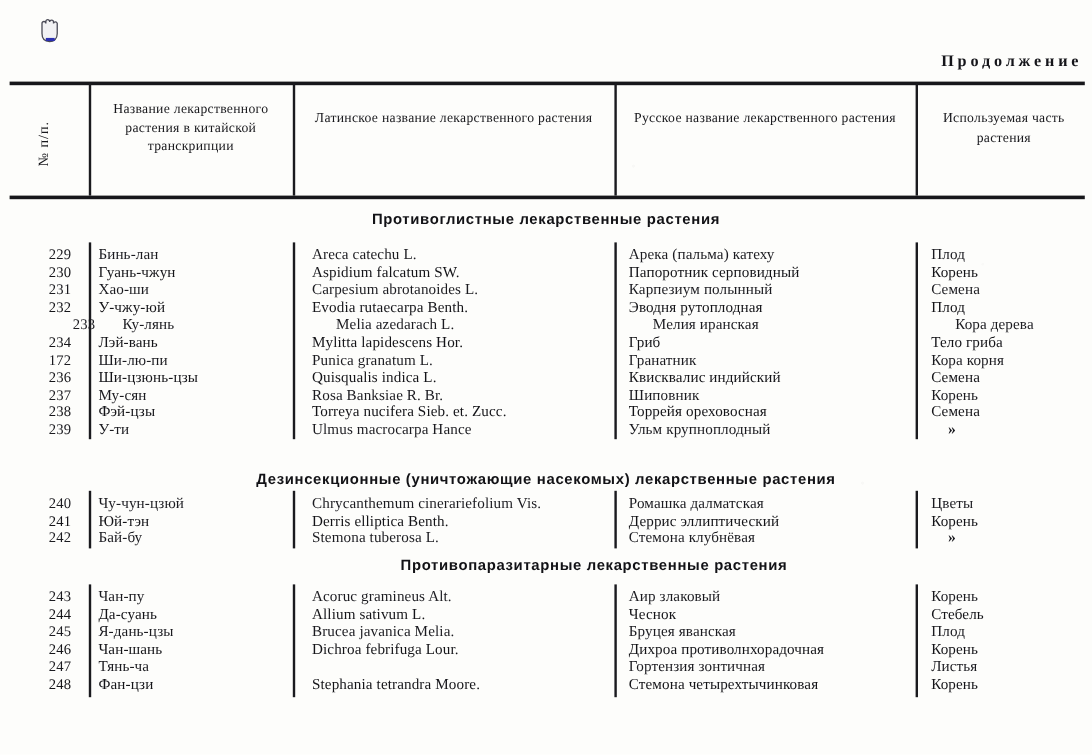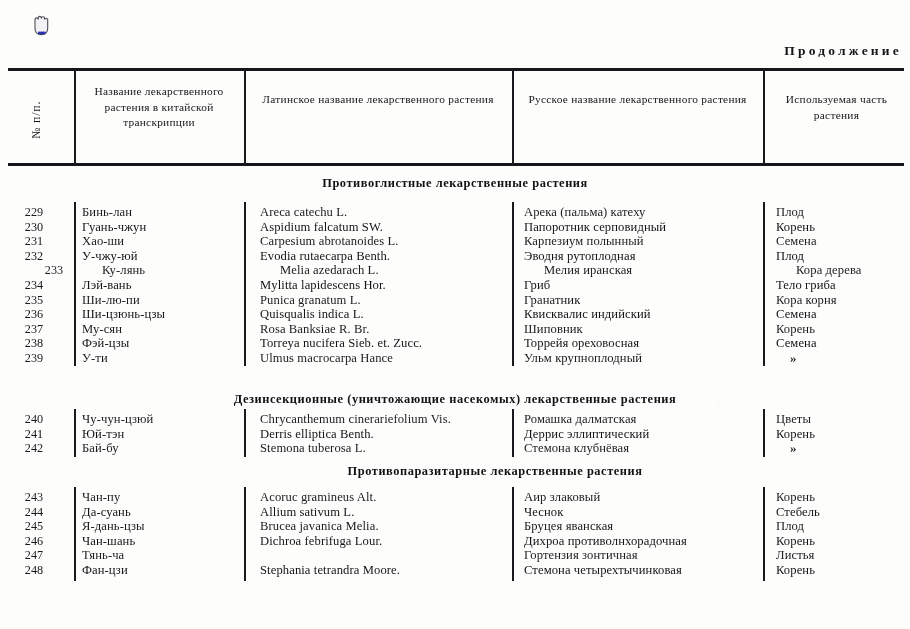--- a/index.html
+++ b/index.html
@@ -110,21 +110,21 @@
   .hdr-russian { left: 514px; top: 92px;  width: 247px; }
   .hdr-part    { left: 765px; top: 92px;  width: 143px; }
 
   
   .section-title {
     position: absolute;
     z-index: 3;
     width: 910px;
     left: 0;
     text-align: center;
-    font-family: Liberation Serif, serif;
+    font-family: Liberation Sans, sans-serif;
     font-size: 12.4px;
     font-weight: bold;
     letter-spacing: .55px;
     color: #121216;
     white-space: nowrap;
   }
 
   
   .row {
     position: absolute;
@@ -136,21 +136,21 @@
   .cell {
     position: absolute;
     top: 0;
     font-family: "Liberation Serif", "DejaVu Serif", serif;
     font-size: 12.6px;
     line-height: 14.6px;
     color: #16161a;
     white-space: nowrap;
     letter-spacing: .1px;
   }
-  .c-num     { left: 0;     width: 68px; text-align: center; font-size: 12.2px; }
+  .c-num     { left: 16px;     width: 68px; text-align: center; font-size: 12.2px; }
   .c-chinese { left: 82px;  width: 158px; }
   .c-latin   { left: 260px; width: 248px; }
   .c-russian { left: 524px; width: 236px; }
   .c-part    { left: 776px; width: 130px; }
 
   .ditto {
     display: inline-block;
     padding-left: 14px;
     font-weight: bold;
     font-size: 13px;
@@ -243,21 +243,21 @@
         <div class="cell c-part">Кора дерева</div>
       </div>
       <div class="row" style="top: 278px;">
         <div class="cell c-num">234</div>
         <div class="cell c-chinese">Лэй-вань</div>
         <div class="cell c-latin">Mylitta lapidescens Hor.</div>
         <div class="cell c-russian">Гриб</div>
         <div class="cell c-part">Тело гриба</div>
       </div>
       <div class="row" style="top: 292.6px;">
-        <div class="cell c-num">235</div>
+        <div class="cell c-num">172</div>
         <div class="cell c-chinese">Ши-лю-пи</div>
         <div class="cell c-latin">Punica granatum L.</div>
         <div class="cell c-russian">Гранатник</div>
         <div class="cell c-part">Кора корня</div>
       </div>
       <div class="row" style="top: 307.2px; padding-left: 37px;">
         <div class="cell c-num">236</div>
         <div class="cell c-chinese">Ши-цзюнь-цзы</div>
         <div class="cell c-latin">Quisqualis indica L.</div>
         <div class="cell c-russian">Квисквалис индийский</div>

